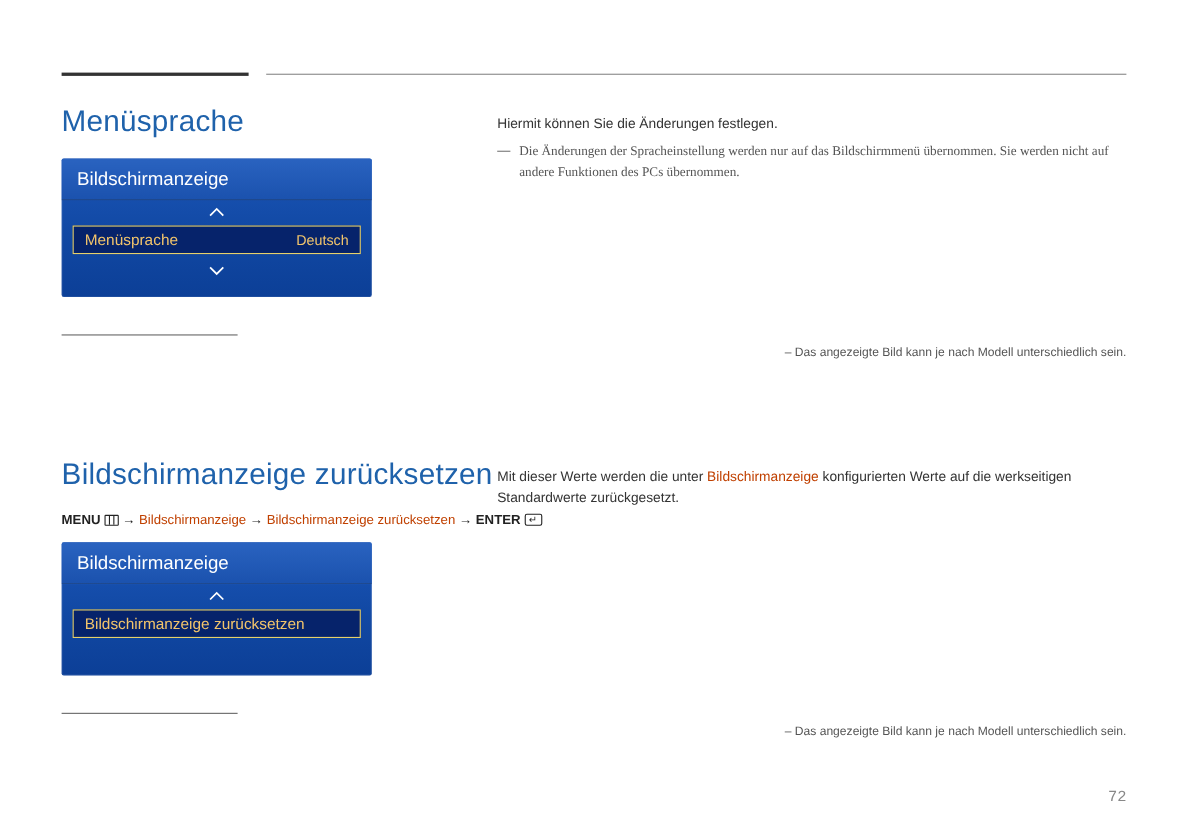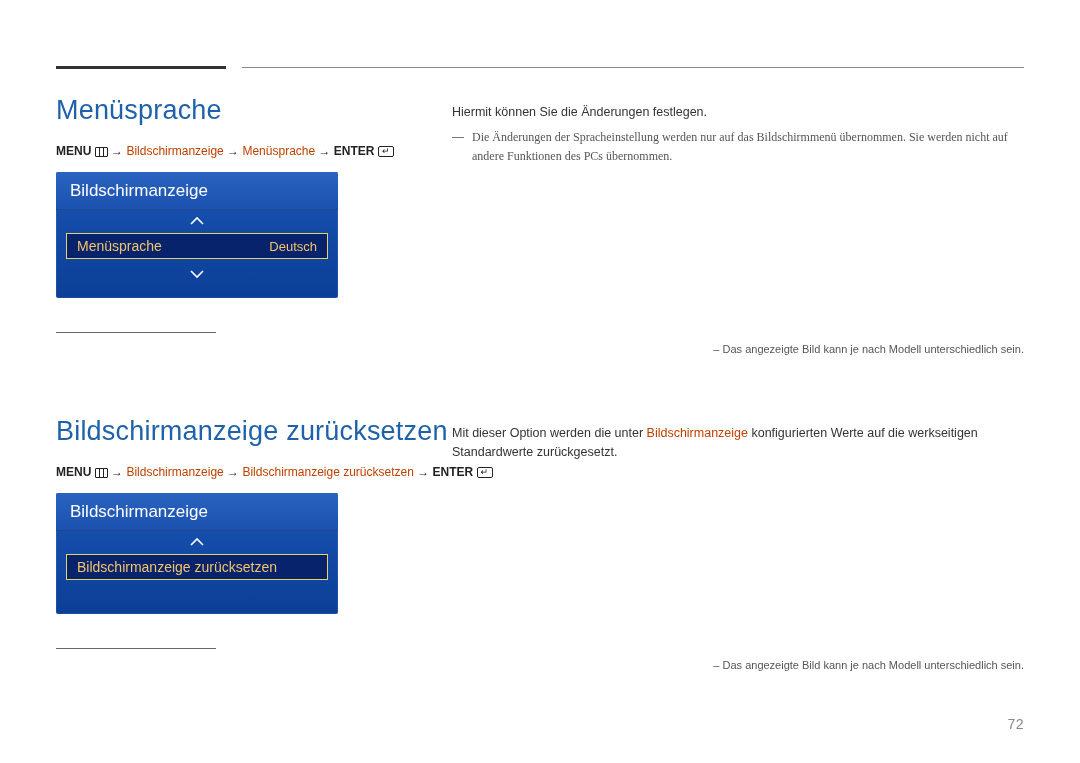--- a/index.html
+++ b/index.html
@@ -167,31 +167,20 @@
 <body>
 
 <div class="rule-top">
   <div class="thick"></div>
   <div class="thin"></div>
 </div>
 
 <div class="section sec1">
   <h1>Menüsprache</h1>
 
-  <div class="breadcrumb">
-    <b>MENU</b>
-    <span class="icon-menu"></span>
-    <span>→</span>
-    <span class="hl">Bildschirmanzeige</span>
-    <span>→</span>
-    <span class="hl">Menüsprache</span>
-    <span>→</span>
-    <b>ENTER</b>
-    <span class="icon-enter"></span>
-  </div>
 
   <div class="osd">
     <div class="osd-header">Bildschirmanzeige</div>
     <div class="osd-chevrons">
       <svg width="16" height="10" viewBox="0 0 16 10">
           <path d="M2 8 L8 2 L14 8" stroke="#fff" stroke-width="1.6" fill="none"></path>
         </svg>
     </div>
     <div class="osd-row">
       <span class="label">Menüsprache</span>
@@ -242,18 +231,18 @@
       <span class="label">Bildschirmanzeige zurücksetzen</span>
     </div>
     <div style="height:16px"></div>
   </div>
 
   <div class="footnote-divider"></div>
   <div class="footnote">–  Das angezeigte Bild kann je nach Modell unterschiedlich sein.</div>
 
   <div class="right-col" style="top:8px">
     <div>
-      <span>Mit dieser Option werden die unter </span><span class="inline-hl">Bildschirmanzeige</span><span> konfigurierten Werte auf die werkseitigen Standardwerte zurückgesetzt.</span>
+      <span>Mit dieser Werte werden die unter </span><span class="inline-hl">Bildschirmanzeige</span><span> konfigurierten Werte auf die werkseitigen Standardwerte zurückgesetzt.</span>
     </div>
   </div>
 </div>
 
 <div class="pagenum">72</div>
 
 </body></html>

